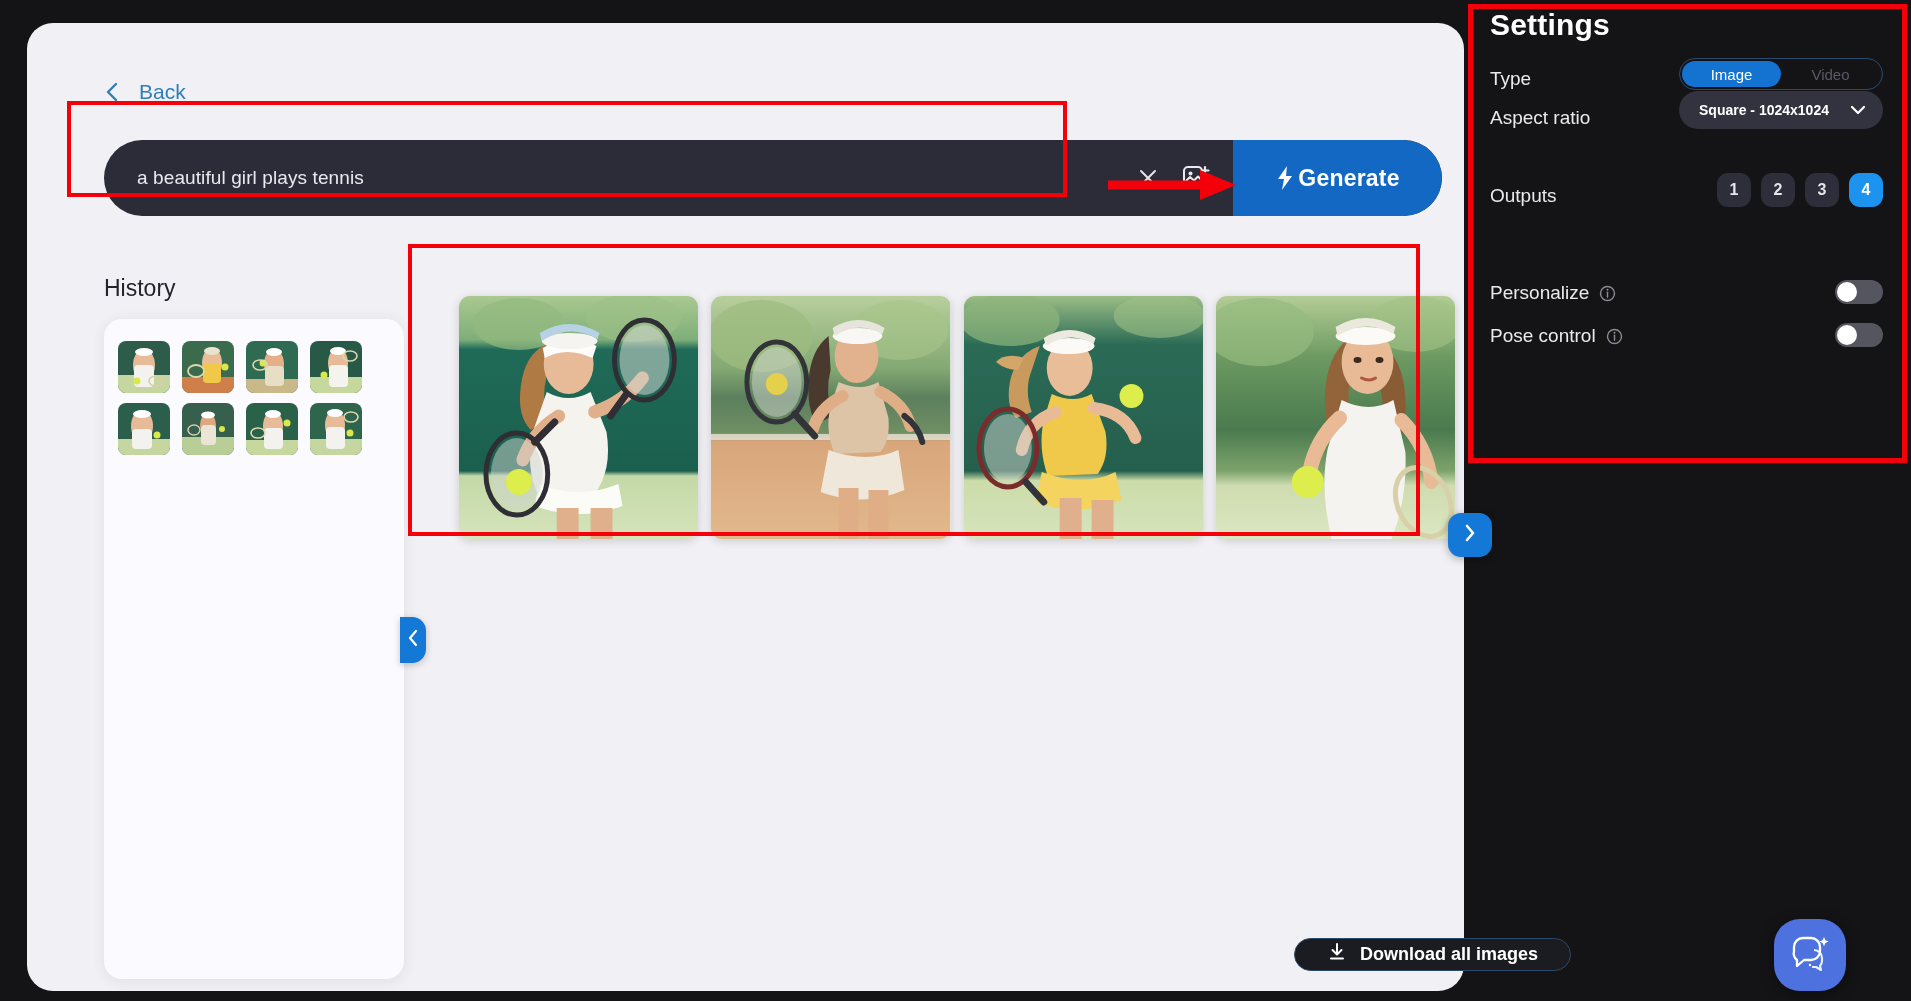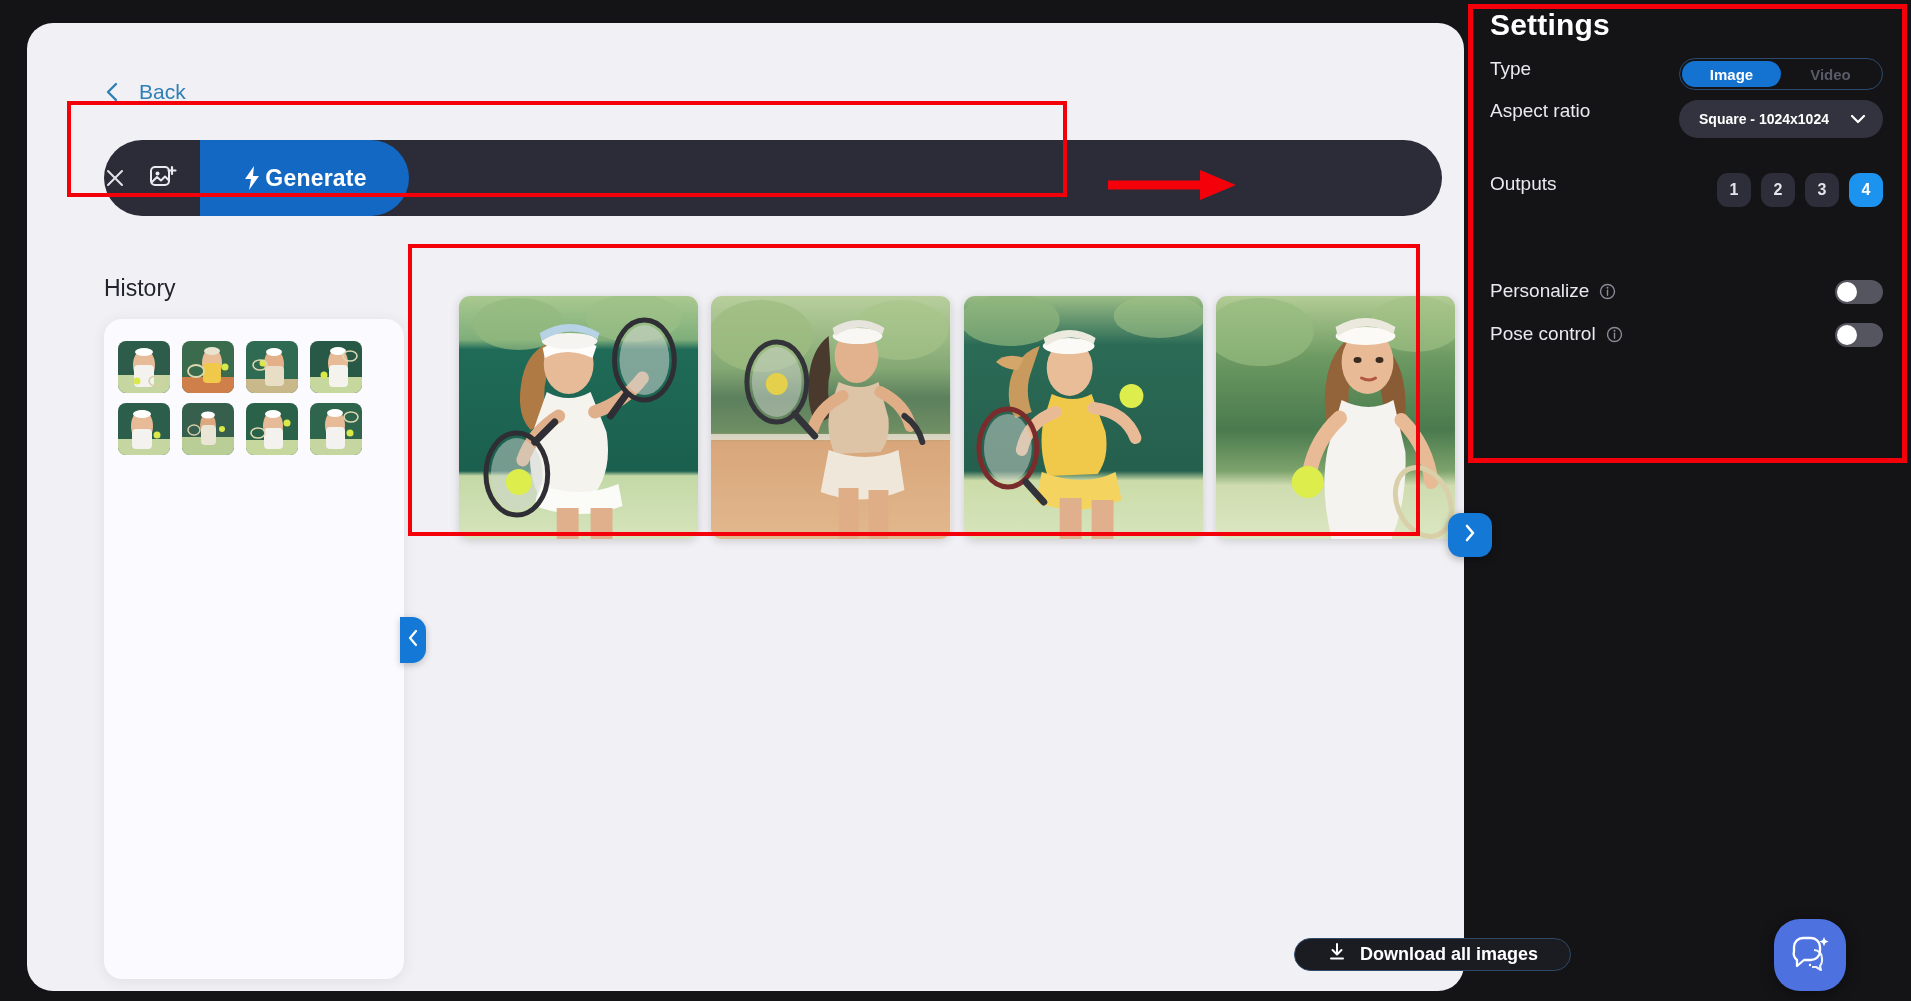--- a/index.html
+++ b/index.html
@@ -143,37 +143,37 @@
     background: #141417;
     padding: 0;
   }
   .settings-title {
     position: absolute; left: 26px; top: 8px;
     font-size: 30px; font-weight: bold; color: #ffffff;
     letter-spacing: .2px;
   }
   .srow {
     position: absolute; left: 26px; right: 28px;
-    display: flex; align-items: flex-start; justify-content: space-between;
+    display: flex; align-items: flex-end; justify-content: space-between;
   }
   .slabel { font-size: 19px; color: #e9e9ee; display:flex; align-items:center; gap:10px;}
   .info-i { display:flex; align-items:center; }
 
   
   .seg {
     width: 204px; height: 32px;
     border: 1px solid #2a4a6e;
     border-radius: 17px;
     display: flex; align-items: center;
     padding: 2px;
   }
   .seg-opt {
     flex: 1 1 0; height: 100%;
     display: flex; align-items: center; justify-content: center;
-    font-size: 15px; font-weight: bold;
+    font-size: 15px; font-weight: normal;
     border-radius: 15px; cursor: pointer;
     color: #5a5a68;
   }
   .seg-opt.active { background: #1472d1; color: #ffffff; }
 
   
   .select-box {
     width: 204px; height: 38px;
     background: #33333f;
     border-radius: 19px;
@@ -250,20 +250,21 @@
       <div class="back-link">
         <span class="back-chevron">
           <svg width="14" height="20" viewBox="0 0 14 20">
               <path d="M11 2 L3 10 L11 18" fill="none" stroke="#2f7fb5" stroke-width="2.4" stroke-linecap="round" stroke-linejoin="round"></path>
             </svg>
         </span>
         <span>Back</span>
       </div>
 
       <div class="prompt-wrap">
+        <div class="prompt-text" title="Describe the image you want to create">a beautiful girl plays tennis</div>
         <div class="prompt-actions">
           <span class="icon-btn">
             <svg width="22" height="22" viewBox="0 0 22 22">
                 <path d="M4 4 L18 18 M18 4 L4 18" stroke="#e4e4ea" stroke-width="2" stroke-linecap="round"></path>
               </svg>
           </span>
           <span class="icon-btn">
             <svg width="30" height="28" viewBox="0 0 30 28">
               <path d="M3 7 a4 4 0 0 1 4-4 h10 a4 4 0 0 1 4 4 v10 a4 4 0 0 1-4 4 H7 a4 4 0 0 1-4-4 Z" fill="none" stroke="#e9e9ef" stroke-width="2" stroke-linejoin="round"></path>
               <circle cx="9.5" cy="9.5" r="2" fill="#e9e9ef"></circle>
@@ -532,21 +533,21 @@
     <div class="settings-title">Settings</div>
 
     <div class="srow" style="top:58px;">
       <div class="slabel">Type</div>
       <div class="seg">
         <div class="seg-opt active">Image</div>
         <div class="seg-opt">Video</div>
       </div>
     </div>
 
-    <div class="srow" style="top:100px;gap:48px;">
+    <div class="srow" style="top:91px;gap:48px;">
       <div class="slabel">Aspect ratio</div>
       <div class="select-box">
         <span>Square - 1024x1024</span>
         <span>
           <svg width="16" height="10" viewBox="0 0 16 10">
               <path d="M2 2 L8 8 L14 2" fill="none" stroke="#ffffff" stroke-width="2.2" stroke-linecap="round" stroke-linejoin="round"></path>
             </svg>
         </span>
       </div>
     </div>

